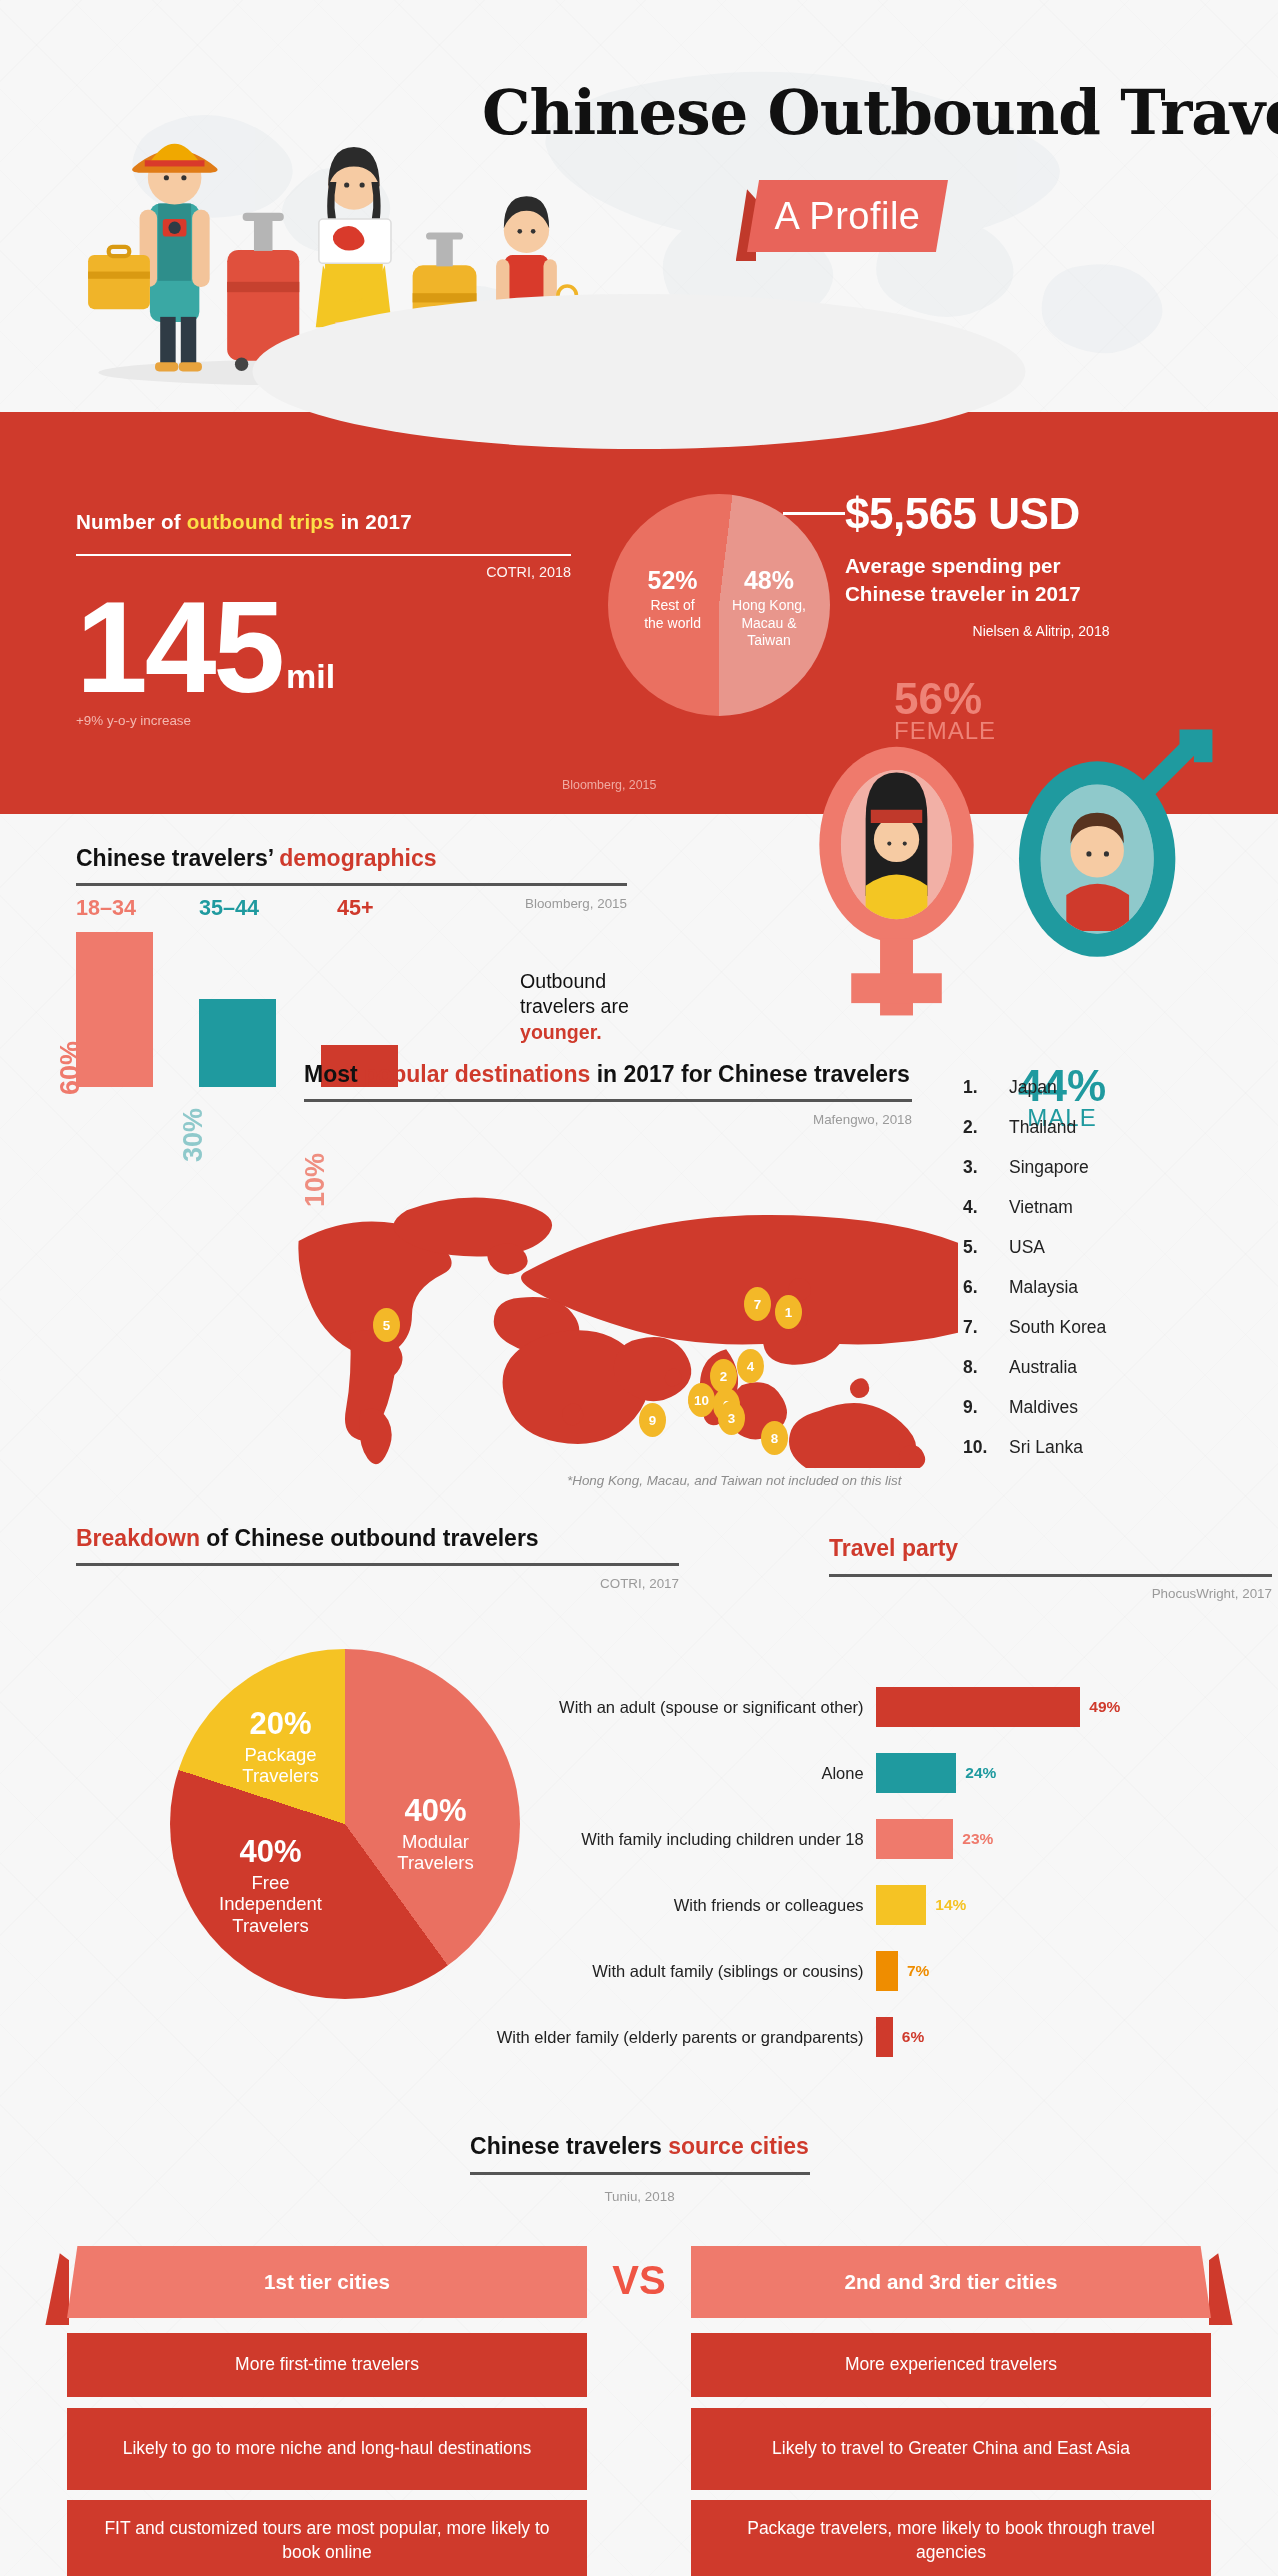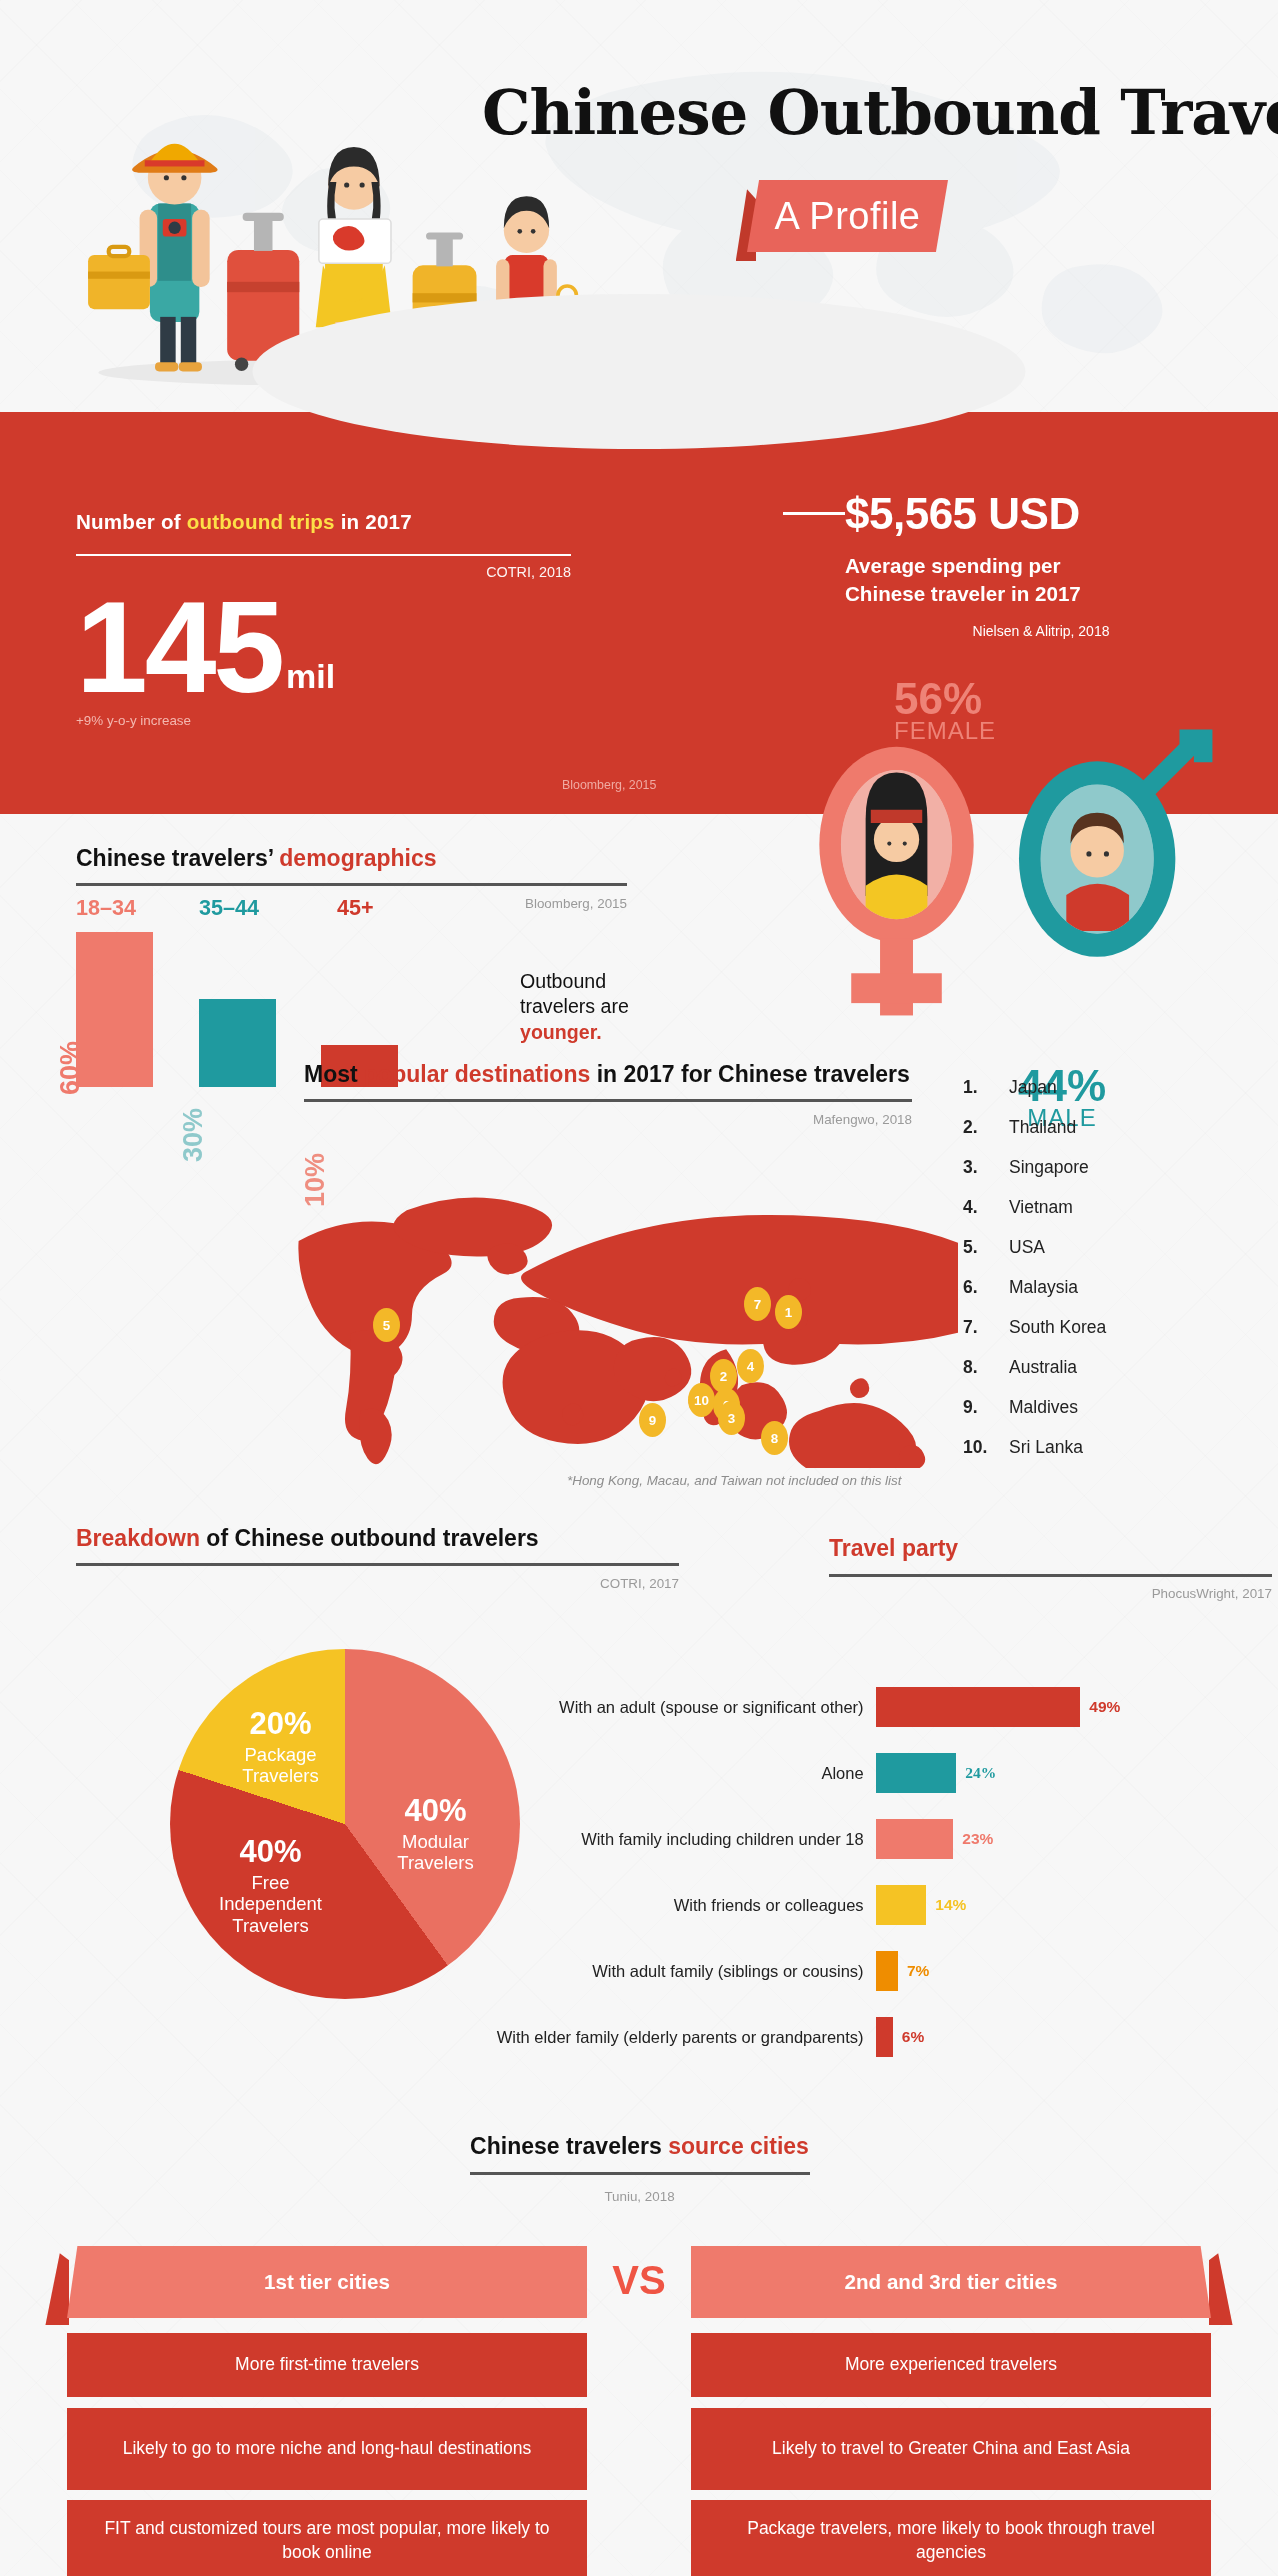--- a/index.html
+++ b/index.html
@@ -298,20 +298,34 @@
         <span>Number of </span><span class="hl">outbound trips</span><span> in 2017</span>
       </div>
       <div class="rule-white"></div>
       <div class="src-right">COTRI, 2018</div>
       <div>
         <span class="big-num">145</span><span class="mil">mil</span>
       </div>
       <div class="yoy">+9% y-o-y increase</div>
     </div>
 
+    <div class="pie-split">
+      <div class="circ"></div>
+      <div class="pie-52">
+        <span class="pie-pct">52%</span>
+        <span class="pie-sub" style="white-space:pre-line">Rest of
+the world</span>
+      </div>
+      <div class="pie-48">
+        <span class="pie-pct">48%</span>
+        <span class="pie-sub" style="white-space:pre-line">Hong Kong,
+Macau &amp;
+Taiwan</span>
+      </div>
+    </div>
 
     <div class="dash-line"></div>
 
     <div class="band-right">
       <div class="usd">$5,565 USD</div>
       <div class="usd-sub" style="white-space:pre-line">Average spending per
 Chinese traveler in 2017</div>
       <div class="usd-src">Nielsen &amp; Alitrip, 2018</div>
     </div>
 
@@ -536,21 +550,21 @@
         <div class="lab">With an adult (spouse or significant other)</div>
         <div class="brwrap">
           <div class="br" style="width:204px;background:#cf3a2c;"></div>
           <div class="v" style="color:#cf3a2c;">49%</div>
         </div>
       </div>
       <div class="prow">
         <div class="lab">Alone</div>
         <div class="brwrap">
           <div class="br" style="width:80px;background:#1f9a9f;"></div>
-          <div class="v" style="color:#1f9a9f;font-family:Liberation Serif, serif;">24%</div>
+          <div class="v" style="color:#1f9a9f;">24%</div>
         </div>
       </div>
       <div class="prow">
         <div class="lab">With family including children under 18</div>
         <div class="brwrap">
           <div class="br" style="width:77px;background:#ef7a6c;"></div>
           <div class="v" style="color:#ef7a6c;">23%</div>
         </div>
       </div>
       <div class="prow">

